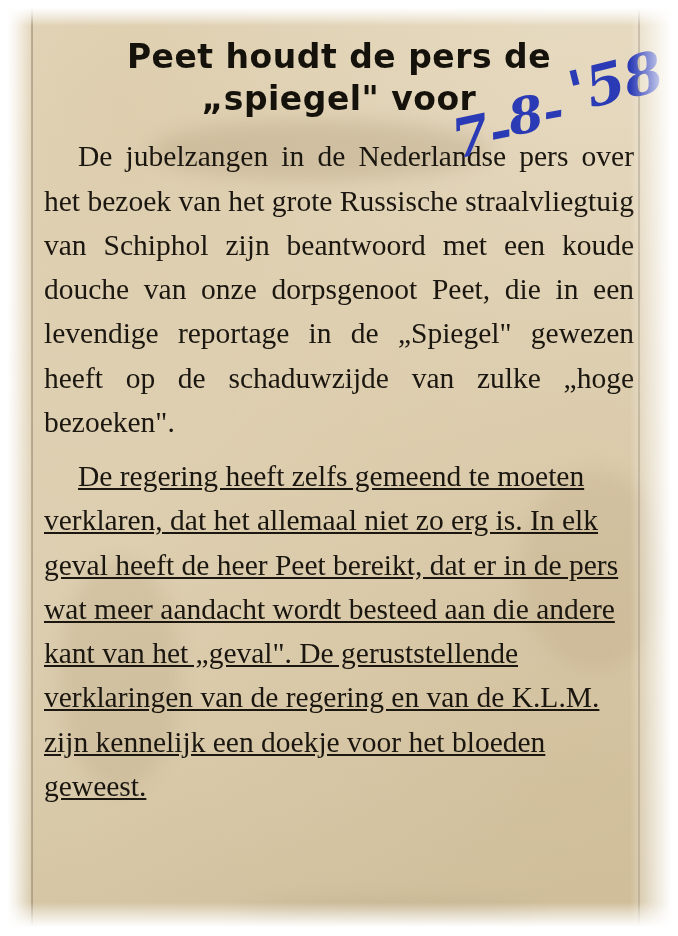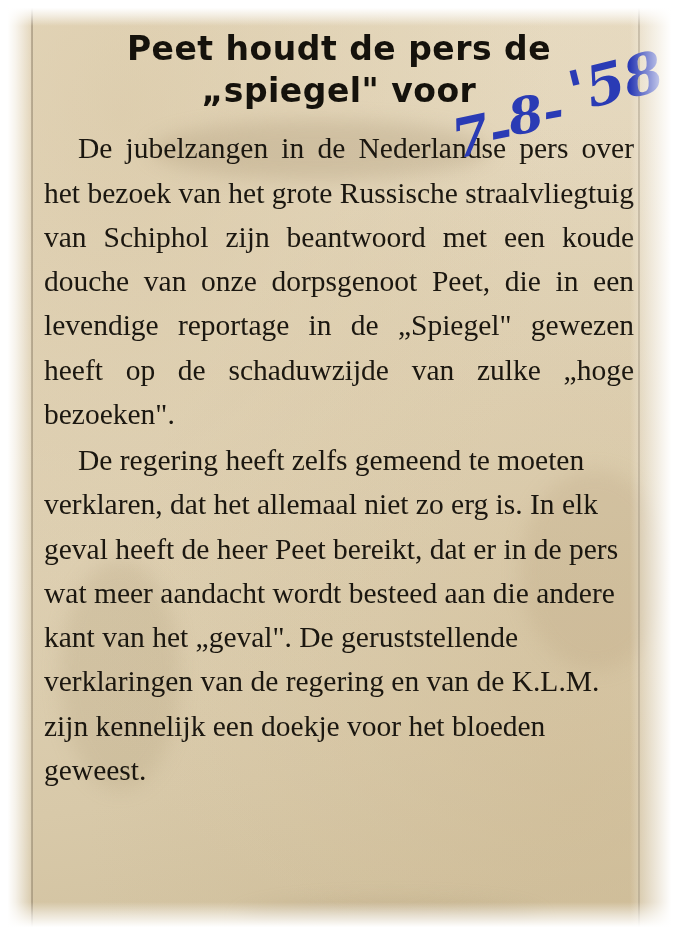--- a/index.html
+++ b/index.html
@@ -75,21 +75,21 @@
 
   
   #content {
     position: absolute;
     left: 44px;
     top: 28px;
     width: 590px;
   }
 
   .headline {
-    margin: 0;
+    margin: 8px;
     font-family: "DejaVu Sans", sans-serif;
     font-weight: bold;
     font-size: 33px;
     line-height: 1.28;
     color: #15120c;
     text-align: center;
     letter-spacing: 0.5px;
   }
   .headline .line2 {
     display: block;
@@ -104,21 +104,22 @@
     text-align: justify;
     text-justify: inter-word;
     -webkit-hyphens: manual;
     hyphens: manual;
   }
   .body-text p {
     margin: 0;
     text-indent: 34px;
   }
   .body-text p + p {
-    margin-top: 2px;
+    margin-top: 10px;
+    text-decoration: underline;
   }
   .body-text p:last-child {
     text-align: left;
   }
 
   
   #handwriting {
     position: absolute;
     left: 452px;
     top: 42px;

